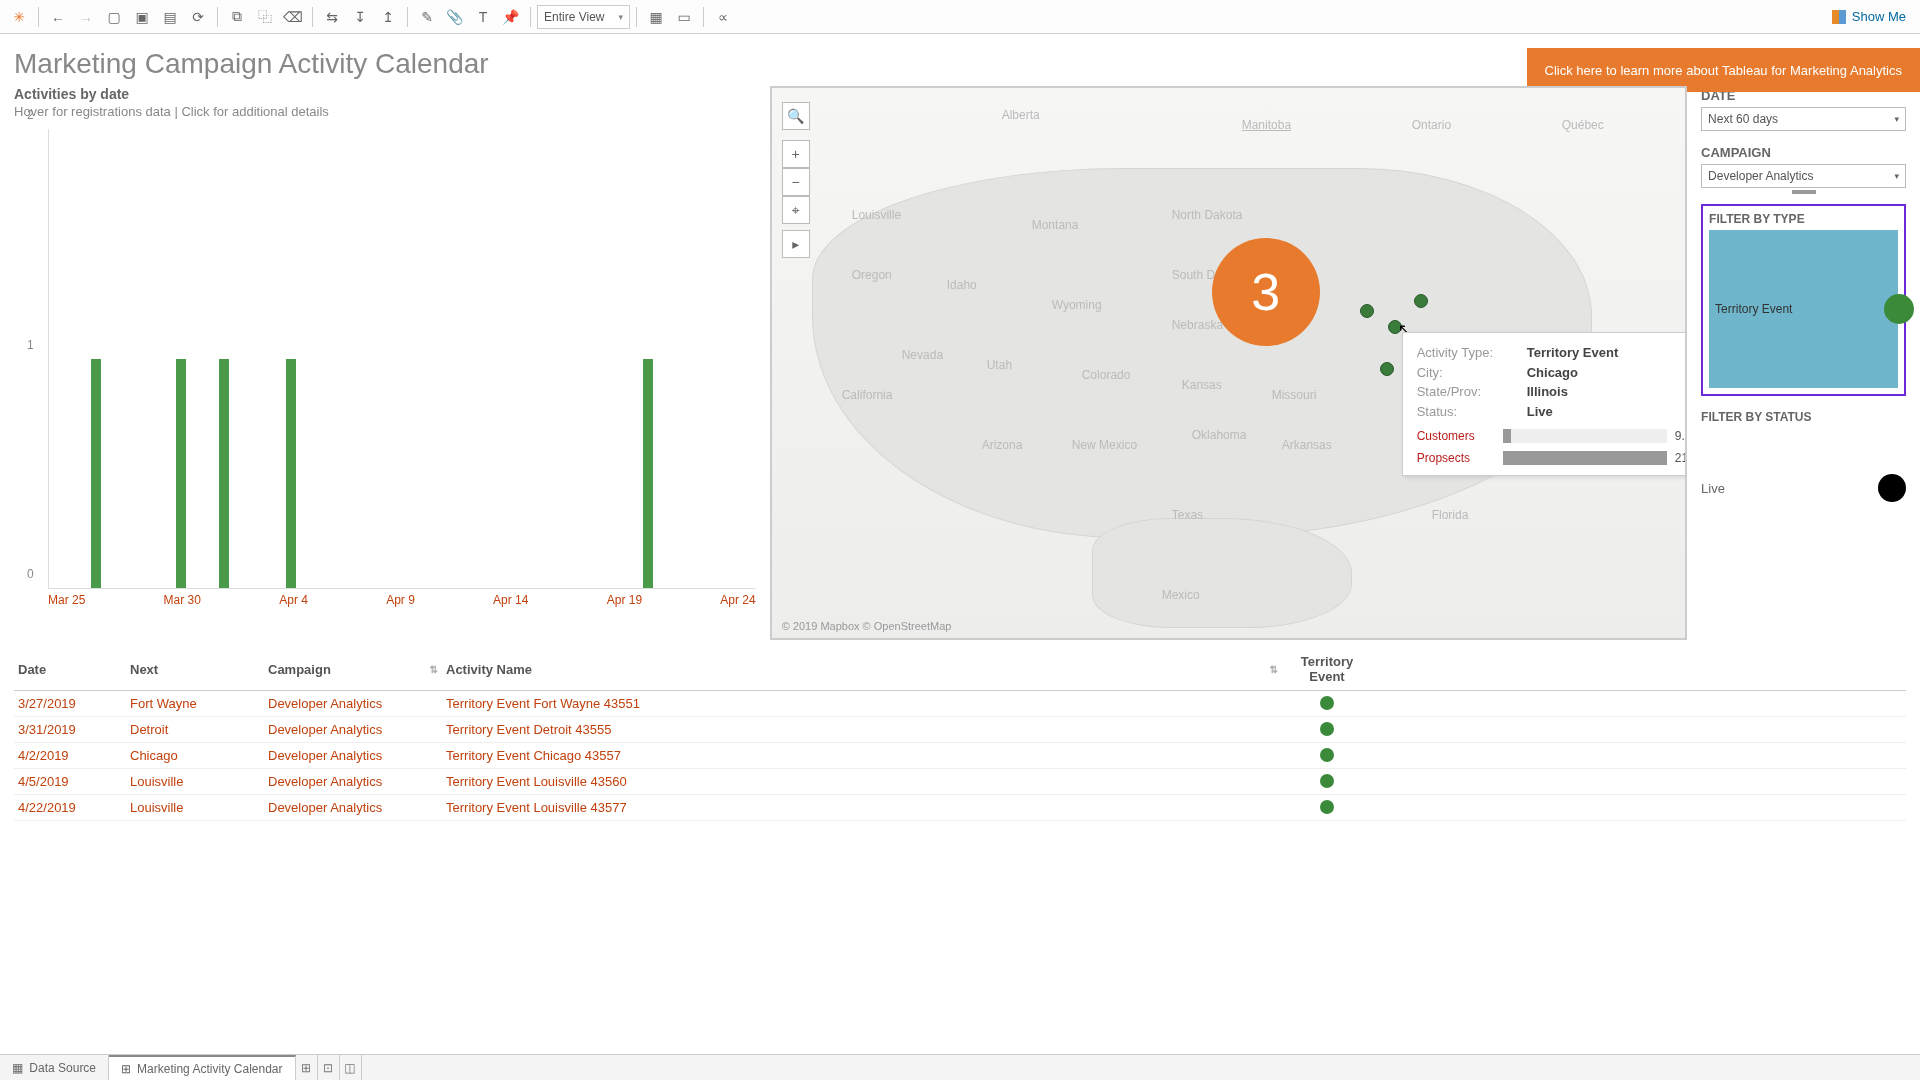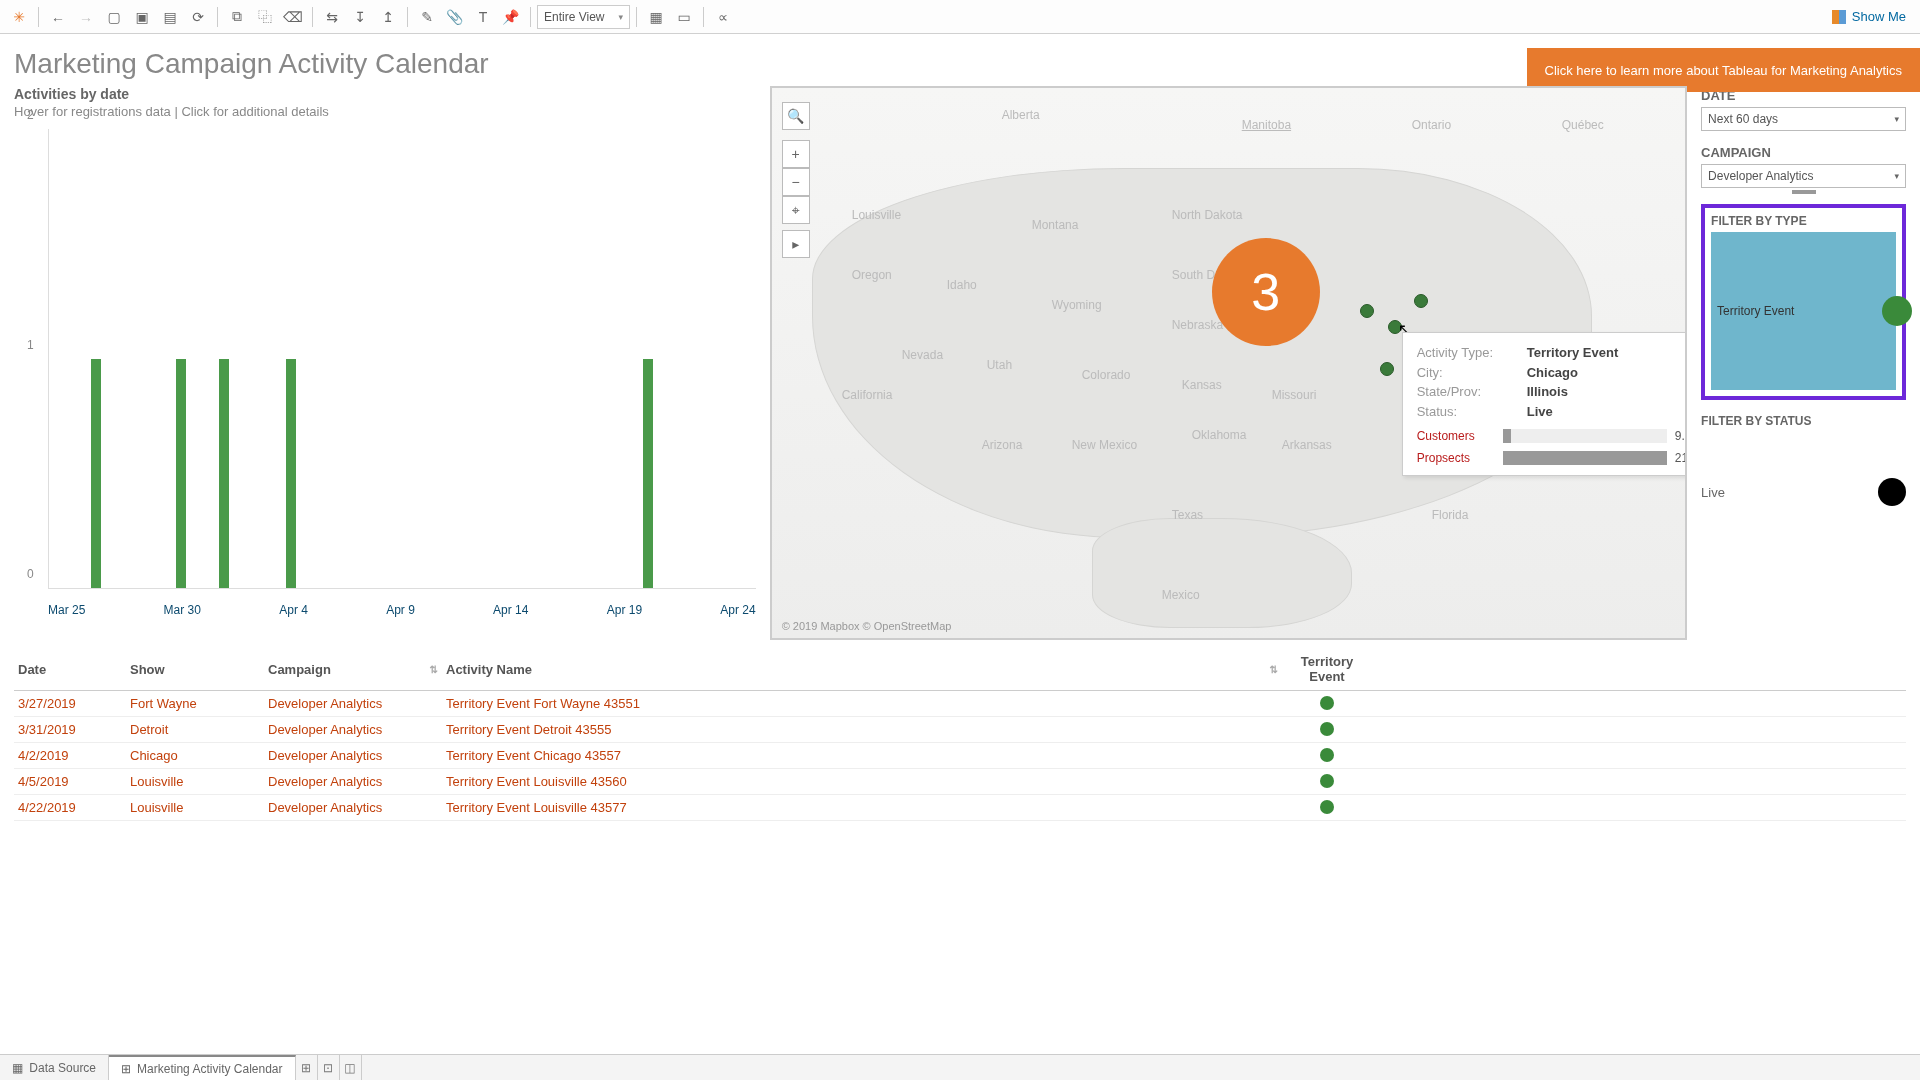--- a/index.html
+++ b/index.html
@@ -18,21 +18,21 @@
 .content{display:flex;gap:14px;padding:0 14px}
 .left{width:760px}
 .mid{width:940px}
 .right{width:210px}
 .chart-box{height:540px}
 .chart-title{font-size:14px;font-weight:700;color:#666;margin-bottom:2px}
 .chart-sub{font-size:13px;color:#888;margin-bottom:10px}
 .chart-area{position:relative;height:460px;border-left:1px solid #ddd;border-bottom:1px solid #ddd;margin-left:34px}
 .ytick{position:absolute;left:-22px;font-size:12px;color:#888;transform:translateY(-50%)}
 .bar{position:absolute;bottom:0;width:10px;background:#4a9a4a}
-.xaxis{display:flex;margin-left:34px;font-size:12px;color:#0c4a6e;justify-content:space-between;margin-top:14px}
+.xaxis{display:flex;margin-left:34px;font-size:12px;color:#c2410c;justify-content:space-between;margin-top:4px}
 .map-wrap{border:2px solid #ccc;height:554px;position:relative;background:linear-gradient(180deg,#f6f6f5,#ededec);overflow:hidden}
 .land{position:absolute;background:#e4e4e2;border:1px solid #d5d5d3}
 .map-ctrl{position:absolute;left:10px;width:28px;height:28px;background:#fff;border:1px solid #bbb;display:flex;align-items:center;justify-content:center;font-size:14px;color:#666;cursor:pointer}
 .big-dot{position:absolute;width:108px;height:108px;border-radius:50%;background:#e77a2d;color:#fff;font-size:52px;display:flex;align-items:center;justify-content:center}
 .sm-dot{position:absolute;width:14px;height:14px;border-radius:50%;background:#3a7a3a;border:1px solid #2a5a2a}
 .cursor{position:absolute;font-size:16px;color:#000}
 .tooltip{position:absolute;background:#fff;border:1px solid #ccc;padding:10px 14px;font-size:13px;box-shadow:2px 2px 4px rgba(0,0,0,.1);width:330px}
 .tt-row{display:flex;gap:10px;line-height:1.5}
 .tt-k{color:#999;width:100px}
 .tt-v{color:#444;font-weight:700}
@@ -41,21 +41,21 @@
 .tt-bar-track{flex:1;height:14px;background:#eee;position:relative}
 .tt-bar-fill{position:absolute;left:0;top:0;bottom:0;background:#999}
 .tt-bar-val{font-size:12px;color:#555;width:42px;text-align:left}
 .attrib{position:absolute;bottom:6px;left:10px;font-size:11px;color:#999}
 .map-label{position:absolute;font-size:12px;color:#bbb}
 .panel-label{font-size:13px;font-weight:700;color:#666;margin-bottom:4px;margin-top:2px}
 .dd{border:1px solid #bbb;height:24px;font-size:12px;display:flex;align-items:center;justify-content:space-between;padding:0 6px;background:#fff;cursor:pointer;margin-bottom:14px}
 .dd::after{content:"▾";font-size:9px;color:#666}
 .dd-handle{height:6px;display:flex;justify-content:center;margin:-12px 0 8px 0}
 .dd-handle span{width:24px;height:4px;background:#999}
-.filter-box{border:4px solid #6d28d9;padding:6px;margin-bottom:14px}
+.filter-box{border:2px solid #6d28d9;padding:6px;margin-bottom:14px}
 .filter-title{font-size:12px;font-weight:700;color:#666;margin-bottom:4px}
 .ft-chip{background:#6fb6cc;height:158px;display:flex;align-items:center;padding-left:6px;font-size:12px;color:#333;position:relative}
 .legend-dot{width:30px;height:30px;border-radius:50%;position:absolute}
 .status-box{margin-top:6px}
 .status-row{display:flex;align-items:center;justify-content:space-between;margin-top:50px;font-size:13px;color:#666}
 .status-dot{width:28px;height:28px;border-radius:50%;background:#000}
 .table{margin:8px 14px 0 14px;font-size:13px}
 .thead{display:flex;border-bottom:1px solid #ccc;padding:4px 0;font-weight:700;color:#555}
 .th,.td{padding:2px 4px}
 .c-date{width:112px}
@@ -260,21 +260,21 @@
       </div>
     </div>
   </div>
 
   <div class="table">
     <div class="thead">
       <div class="th c-date">
           <span>Date</span>
         </div>
       <div class="th c-city">
-          <span>Show</span>
+          <span>Next</span>
         </div>
       <div class="th c-camp">
           <span>Campaign</span>
           <span class="sort-icon">⇅</span>
         </div>
       <div class="th c-act">
           <span>Activity Name</span>
           <span class="sort-icon">⇅</span>
         </div>
       <div class="th c-type">

